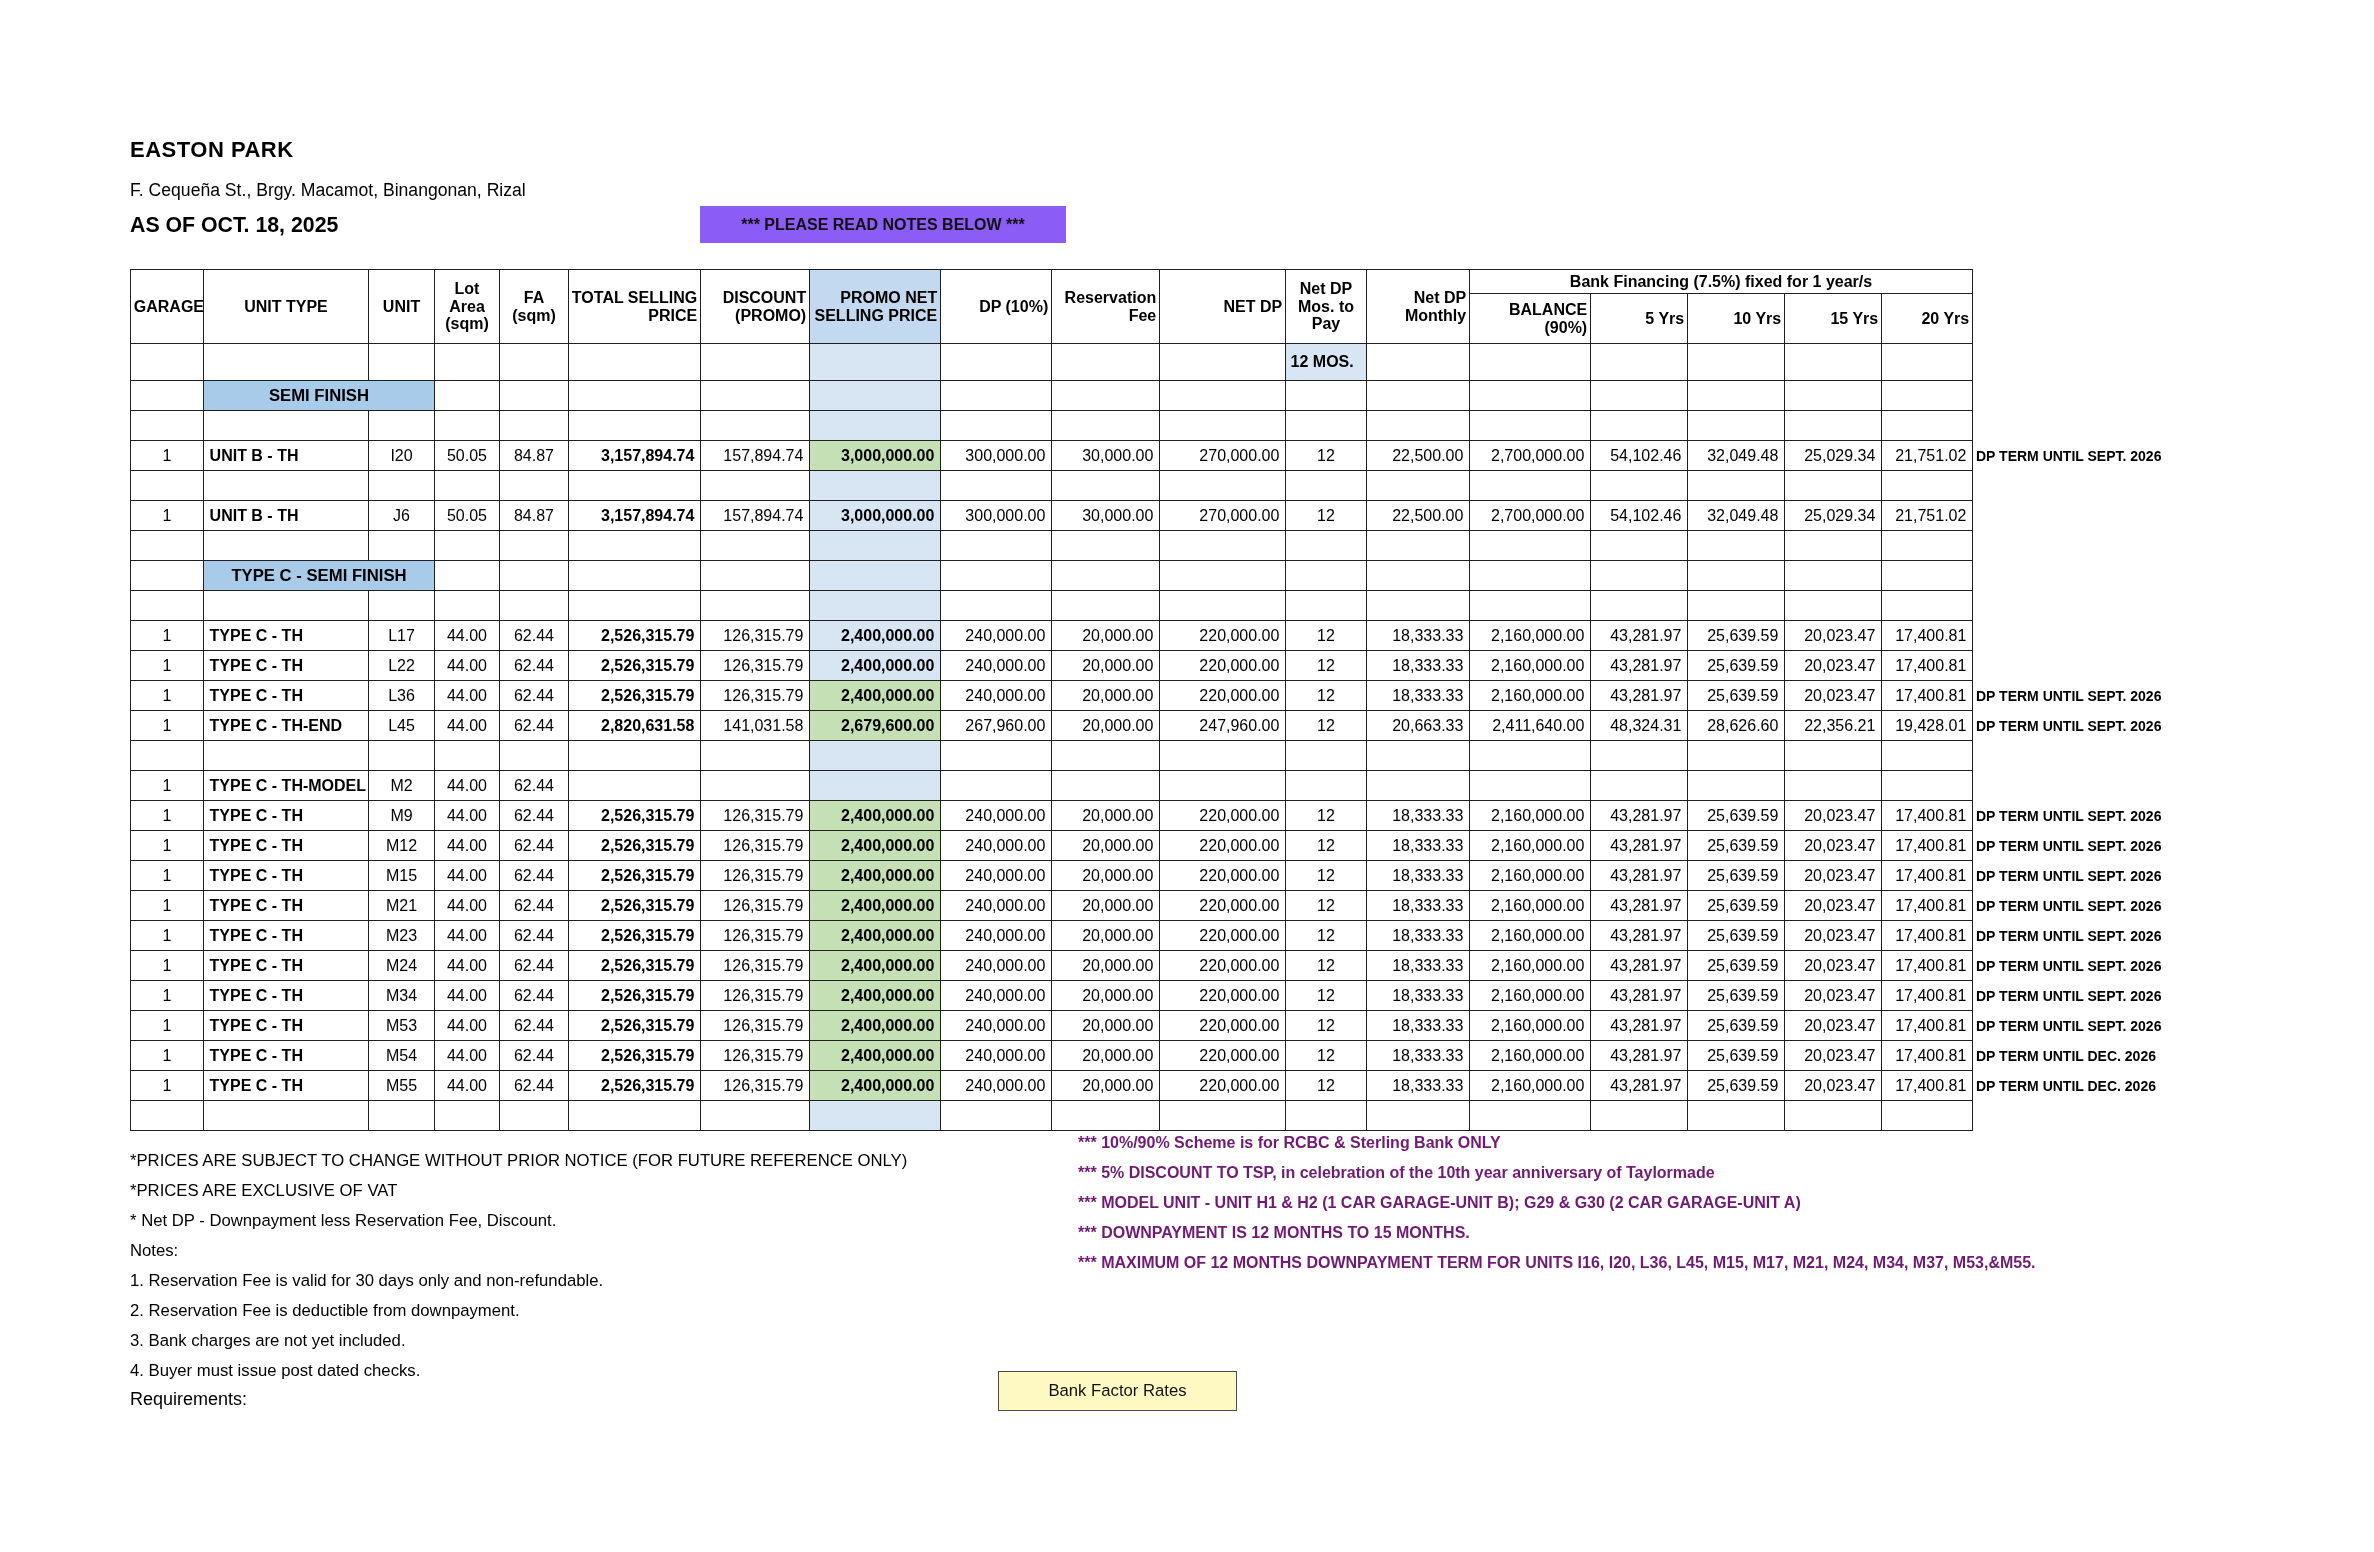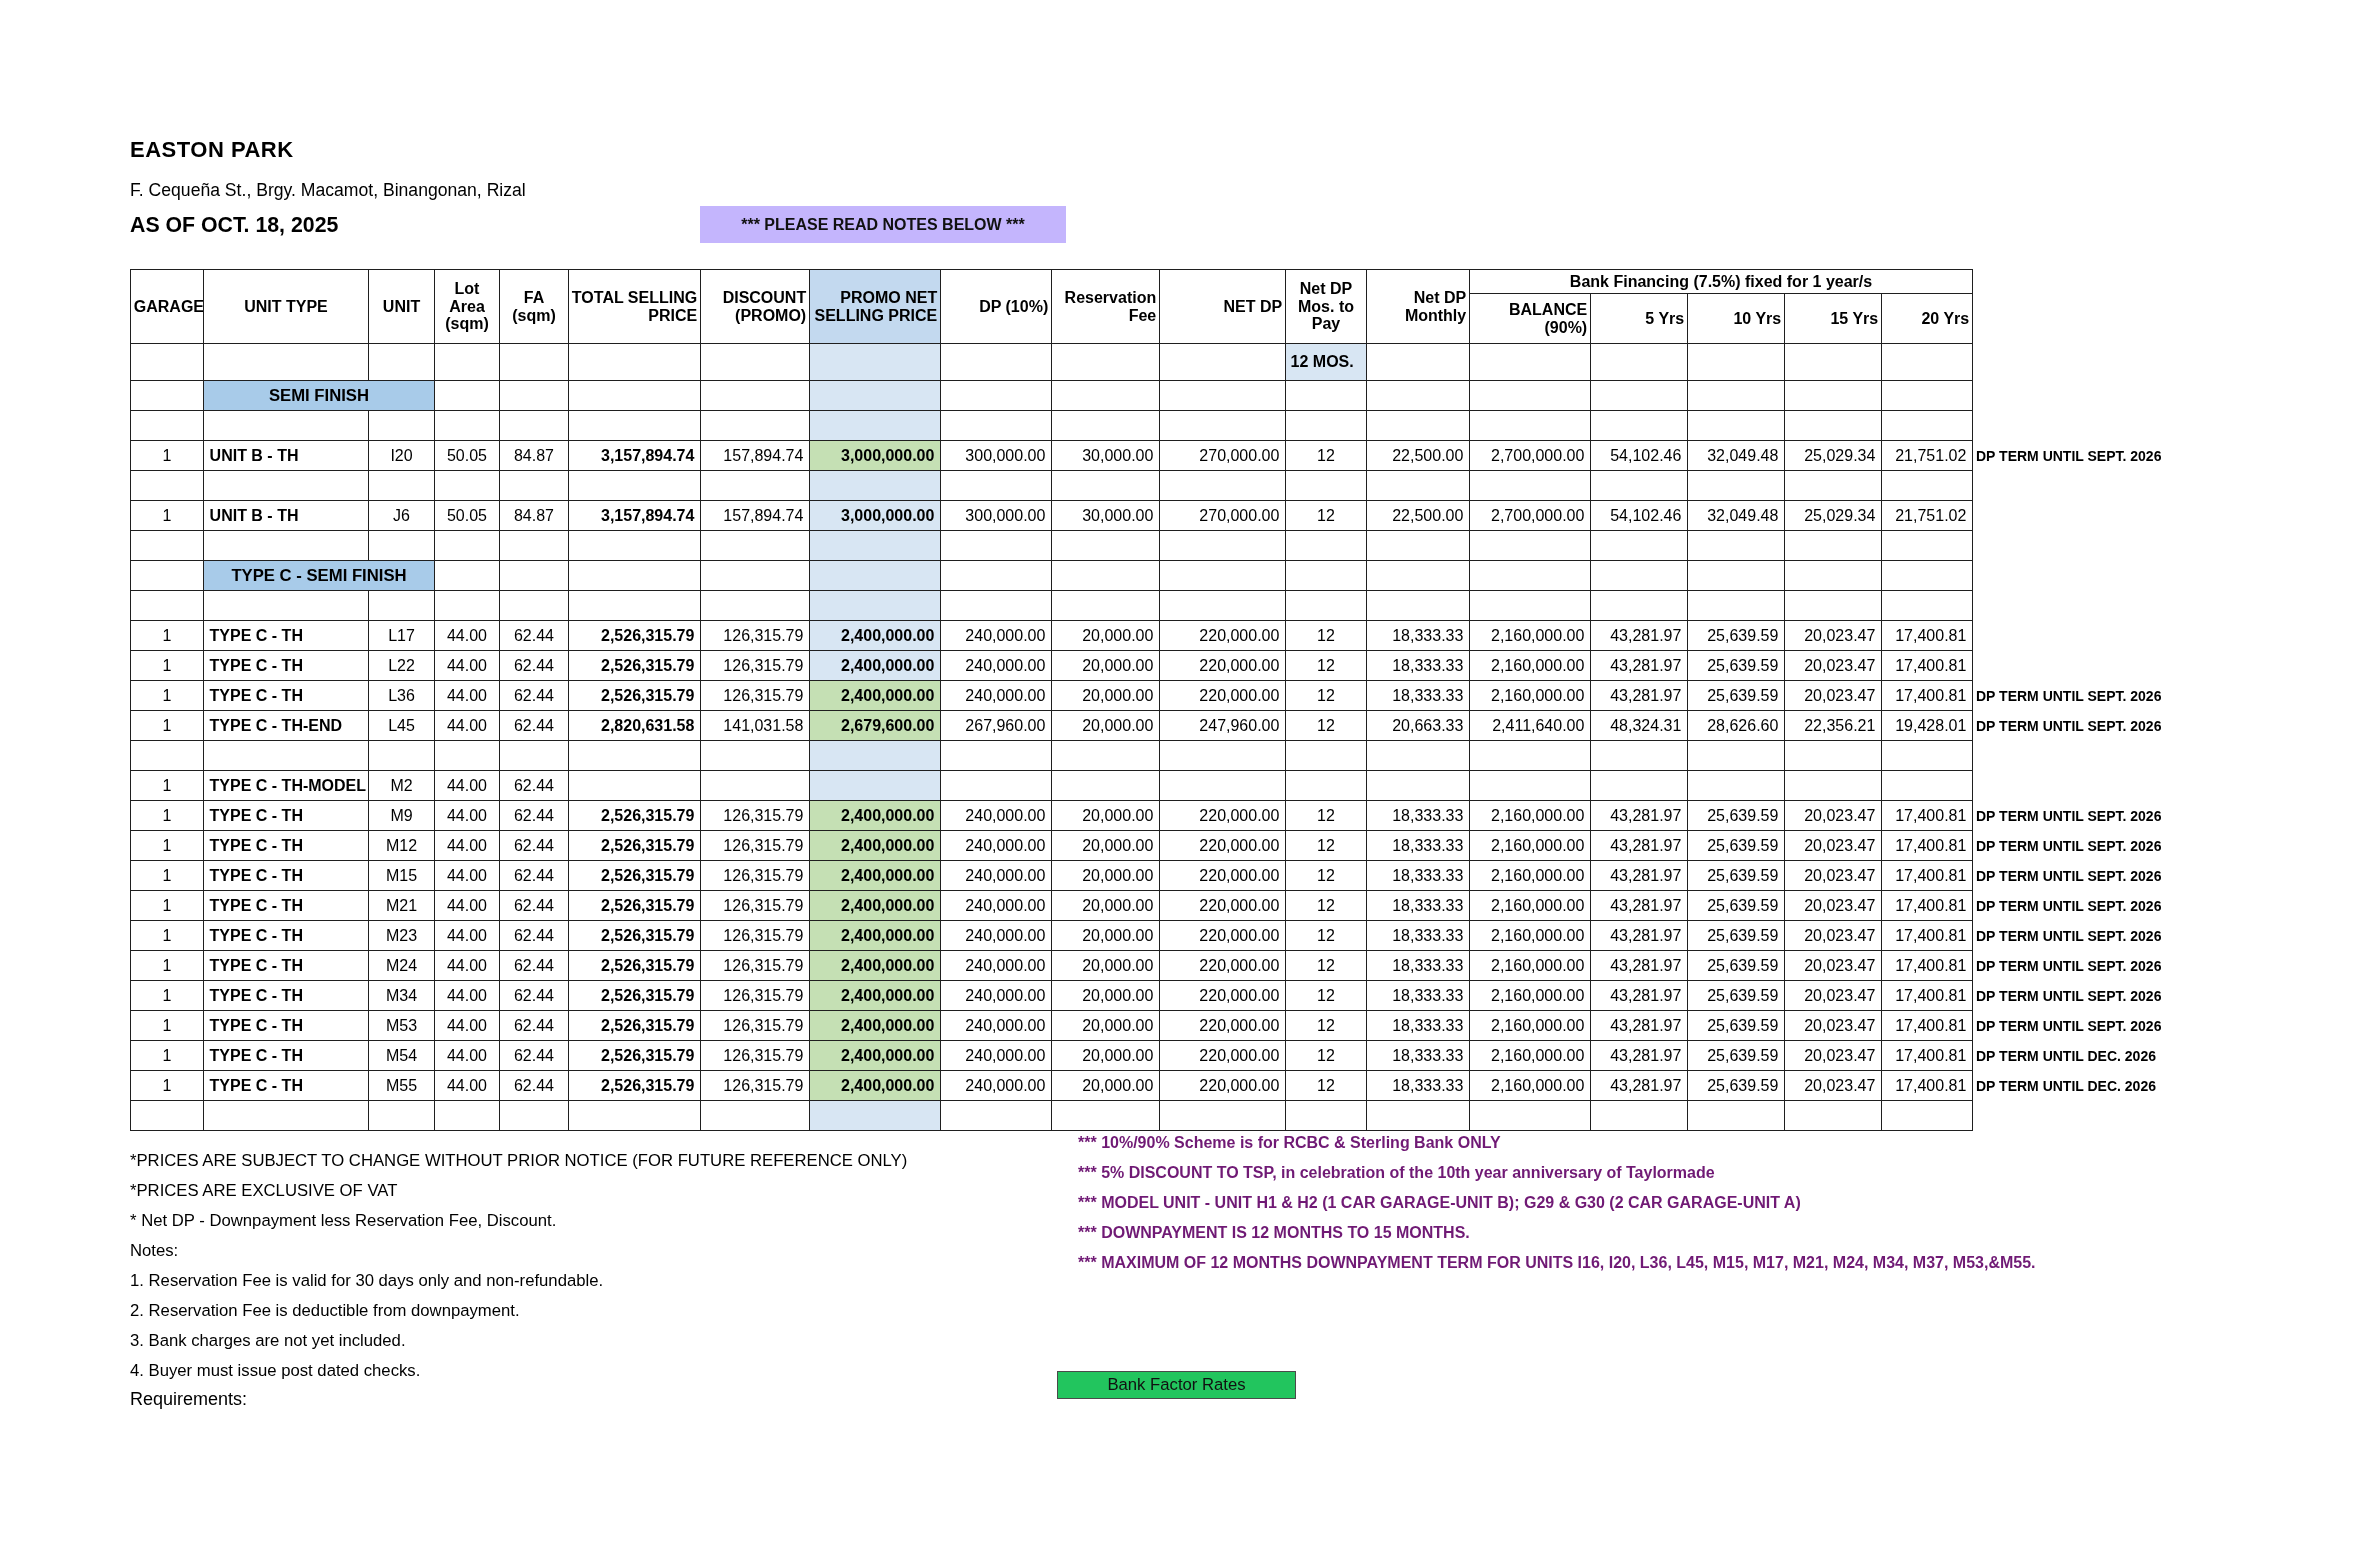--- a/index.html
+++ b/index.html
@@ -10,21 +10,21 @@
     font-family:"Liberation Sans", sans-serif;
     color:#000;
     position:relative;
     overflow:hidden;
   }
   .page-title { position:absolute; left:130px; top:137px; font-size:22px; font-weight:bold; letter-spacing:0.5px; }
   .address    { position:absolute; left:130px; top:180px; font-size:17.6px; }
   .as-of      { position:absolute; left:130px; top:213px; font-size:21.3px; font-weight:bold; }
   .banner {
     position:absolute; left:700px; top:206px; width:366px; height:37px;
-    background:#c4b5fd; display:flex; align-items:center; justify-content:center;
+    background:#8b5cf6; display:flex; align-items:center; justify-content:center;
     font-size:16px; font-weight:bold; color:#111;
   }
 
   .table-wrap { position:absolute; left:130px; top:269px; }
   table { border-collapse:collapse; table-layout:fixed; width:2148px; }
   th, td {
     border:0.9px solid #1f1f1f;
     font-size:16px;
     padding:0 5.6px;
     overflow:hidden;
@@ -51,22 +51,22 @@
   td.bg-mos   { background:#D8E6F3; font-weight:bold; text-align:left; padding-left:4.6px; }
   th.bg-hblue { background:#C3D9EF; }
   td.section-cell { background:#A8CBE9; font-weight:bold; text-align:center; font-size:16.7px; }
 
   .notes-left { position:absolute; left:130px; top:1128px;margin-top:18px; }
   .notes-left .note-line { height:30px; display:flex; align-items:center; font-size:16.7px; white-space:nowrap; }
   .notes-red { position:absolute; left:1078px; top:1128px; }
   .notes-red .note-line { height:30px; display:flex; align-items:center; font-size:16px; font-weight:bold; color:#701a75; white-space:nowrap; }
   .requirements { position:absolute; left:130px; top:1389px; font-size:18px; }
   .bank-factor-btn {
-    position:absolute; left:1057px; top:1371px; width:239px; height:28px;
-    border:1.9px solid #4a4a4a; background:#22c55e;
+    position:absolute; left:998px; top:1371px; width:239px; height:40px;
+    border:1.9px solid #4a4a4a; background:#fef9c3;
     display:flex; align-items:center; justify-content:center;
     font-size:16.7px; color:#111;
   }
 </style>
 </head>
 <body>
 
 <div class="page-title">EASTON PARK</div>
 <div class="address">F. Cequeña St., Brgy. Macamot, Binangonan, Rizal</div>
 <div class="as-of">AS OF OCT. 18, 2025</div>

